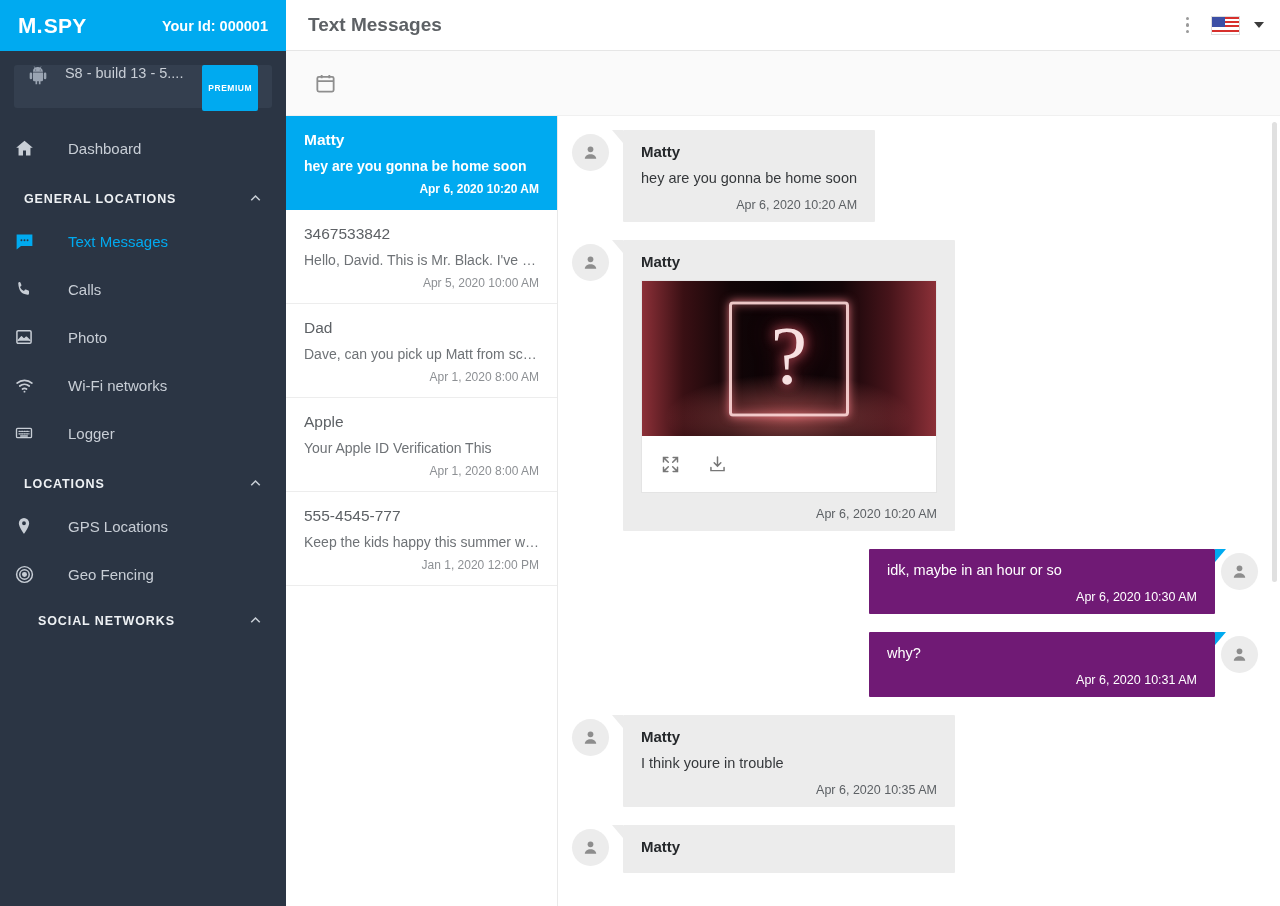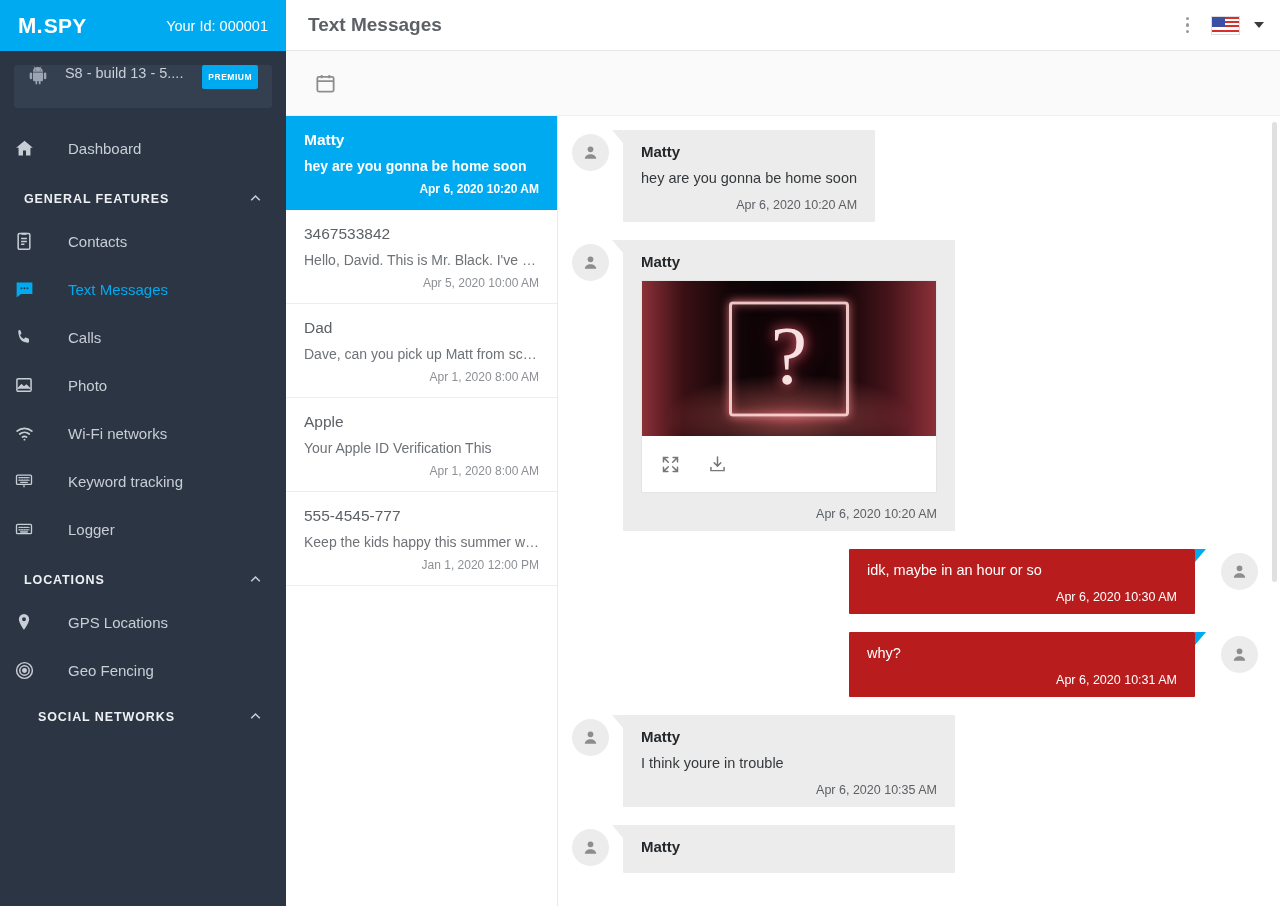--- a/index.html
+++ b/index.html
@@ -17,32 +17,32 @@
     overflow: hidden; position: relative;
   }
   .brandbar {
     height: 51px; background: #00aaf0; display: flex; align-items: center;
     justify-content: space-between; padding: 0 18px;
   }
   .brand-logo { display: flex; align-items: baseline; color: #fff; font-weight: 700; font-size: 21px; letter-spacing: .2px; }
   .brand-m { font-size: 22px; font-weight: 800; }
   .brand-dot { font-size: 22px; font-weight: 800; margin: 0 1px 0 0; }
   .brand-spy { font-size: 21px; font-weight: 800; }
-  .brand-id { color: #fff; font-size: 14.5px; font-weight: 400; text-align: center; }
+  .brand-id { color: #fff; font-size: 14.5px; font-weight: 700; text-align: center; }
 
   .device-box {
     margin: 14px 14px 10px 14px; height: 43px; background: #343f4f;
     border-radius: 3px; display: flex; align-items: flex-start; padding: 0 14px;
     position: relative;
   }
   .device-icon { width: 20px; height: 20px; flex: 0 0 20px; color: #9aa4b2; }
   .device-name { flex: 1; text-align: center; color: #c8ced6; font-size: 14.5px; white-space: nowrap; overflow: hidden; }
   .premium-badge {
     background: #00aaf0; color: #fff; font-size: 8.5px; font-weight: 700;
-    letter-spacing: .5px; padding: 7px 6px; border-radius: 2px; margin-left: 2px;
+    letter-spacing: .5px; padding: 18px 6px; border-radius: 2px; margin-left: 2px;
   }
 
   .nav { flex: 1; overflow: hidden; padding-top: 6px; }
   .nav-item {
     display: flex; align-items: center; height: 48px; padding: 0 0 0 14px;
     color: #c8ced6; font-size: 15px; cursor: pointer; text-decoration: none;
   }
   .nav-item .ico { width: 28px; flex: 0 0 28px; display: flex; align-items: center; justify-content: flex-start; color: #c8ced6; }
   .nav-item .lbl { margin-left: 26px; }
   .nav-item.active { color: #00aaf0; }
@@ -103,21 +103,21 @@
   .msg-row.out { justify-content: flex-end; }
   .avatar {
     width: 37px; height: 37px; min-width: 37px; border-radius: 50%; background: #ececec;
     display: flex; align-items: center; justify-content: center; color: #8d8d8d; margin-top: 4px;
   }
   .bubble {
     background: #ececec; padding: 13px 18px 10px 18px; min-width: 240px;
     position: relative; border-radius: 1px;
   }
   .msg-row.in .bubble { margin-left: 14px; max-width: 360px; }
-  .msg-row.out .bubble { background: #b91c1c; margin-right: 26px; max-width: 360px; }
+  .msg-row.out .bubble { background: #701a75; margin-right: 6px; max-width: 360px; }
   .bubble::after {
     content: ""; position: absolute; top: 0; width: 0; height: 0;
   }
   .msg-row.in .bubble::after {
     left: -11px; border-top: 0 solid transparent; border-right: 11px solid #ececec; border-bottom: 13px solid transparent;
   }
   .msg-row.out .bubble::after {
     right: -11px; border-top: 0 solid transparent; border-left: 11px solid #00aaf0; border-bottom: 13px solid transparent;
   }
   .b-name { font-size: 15px; font-weight: 700; color: #25282b; margin-bottom: 10px; }
@@ -184,38 +184,28 @@
       <div class="nav-item">
         <span class="ico">
           <svg viewBox="0 0 24 24" width="21" height="21" fill="currentColor">
               <path d="M12 3 2.5 11h2.7v9h5.1v-5.6h3.4V20h5.1v-9h2.7z"></path>
             </svg>
         </span>
         <span class="lbl">Dashboard</span>
       </div>
 
       <div class="nav-section">
-        <span>GENERAL FEATURES</span>
+        <span>GENERAL LOCATIONS</span>
         <span class="chev">
           <svg viewBox="0 0 24 24" width="17" height="17" fill="none" stroke="currentColor" stroke-width="2.2">
               <path d="M6 14.5 12 8.5l6 6"></path>
             </svg>
         </span>
       </div>
 
-      <div class="nav-item">
-        <span class="ico">
-          <svg viewBox="0 0 24 24" width="20" height="20" fill="none" stroke="currentColor" stroke-width="1.8">
-              <rect x="5" y="3" width="14" height="19" rx="1.5"></rect>
-              <path d="M9 2.2h6v2.4H9z" fill="currentColor" stroke="none"></path>
-              <path d="M8.5 9h7M8.5 12.5h7M8.5 16h4"></path>
-            </svg>
-        </span>
-        <span class="lbl">Contacts</span>
-      </div>
 
       <div class="nav-item active">
         <span class="ico">
           <svg viewBox="0 0 24 24" width="21" height="21" fill="currentColor">
               <path d="M3 4h18v13H8l-5 4z"></path>
               <circle cx="8.5" cy="10.5" r="1.1" fill="#2b3544"></circle>
               <circle cx="12" cy="10.5" r="1.1" fill="#2b3544"></circle>
               <circle cx="15.5" cy="10.5" r="1.1" fill="#2b3544"></circle>
             </svg>
         </span>
@@ -248,30 +238,20 @@
           <svg viewBox="0 0 24 24" width="21" height="21" fill="none" stroke="currentColor" stroke-width="2" stroke-linecap="round">
               <path d="M3.5 9.2a13 13 0 0 1 17 0"></path>
               <path d="M6.6 12.6a8.6 8.6 0 0 1 10.8 0"></path>
               <path d="M9.7 16a4.2 4.2 0 0 1 4.6 0"></path>
               <circle cx="12" cy="19" r="1.1" fill="currentColor" stroke="none"></circle>
             </svg>
         </span>
         <span class="lbl">Wi-Fi networks</span>
       </div>
 
-      <div class="nav-item">
-        <span class="ico">
-          <svg viewBox="0 0 24 24" width="20" height="20" fill="none" stroke="currentColor" stroke-width="1.6">
-              <rect x="3" y="5" width="18" height="11" rx="1.4"></rect>
-              <path d="M6 8h1.6M9 8h1.6M12 8h1.6M15 8h1.6M18 8h0M6 11h1.6M9 11h1.6M12 11h1.6M15 11h1.6M18 11h0M8 13.6h8" stroke-linecap="round"></path>
-              <path d="M10.5 17.5 12 20l1.5-2.5z" fill="currentColor" stroke="none"></path>
-            </svg>
-        </span>
-        <span class="lbl">Keyword tracking</span>
-      </div>
 
       <div class="nav-item">
         <span class="ico">
           <svg viewBox="0 0 24 24" width="20" height="20" fill="none" stroke="currentColor" stroke-width="1.6">
               <rect x="3" y="6.5" width="18" height="11" rx="1.4"></rect>
               <path d="M6 10h1.6M9 10h1.6M12 10h1.6M15 10h1.6M18 10h0M6 13h1.6M9 13h1.6M12 13h1.6M15 13h1.6M18 13h0M8 15.6h8" stroke-linecap="round"></path>
             </svg>
         </span>
         <span class="lbl">Logger</span>
       </div>

